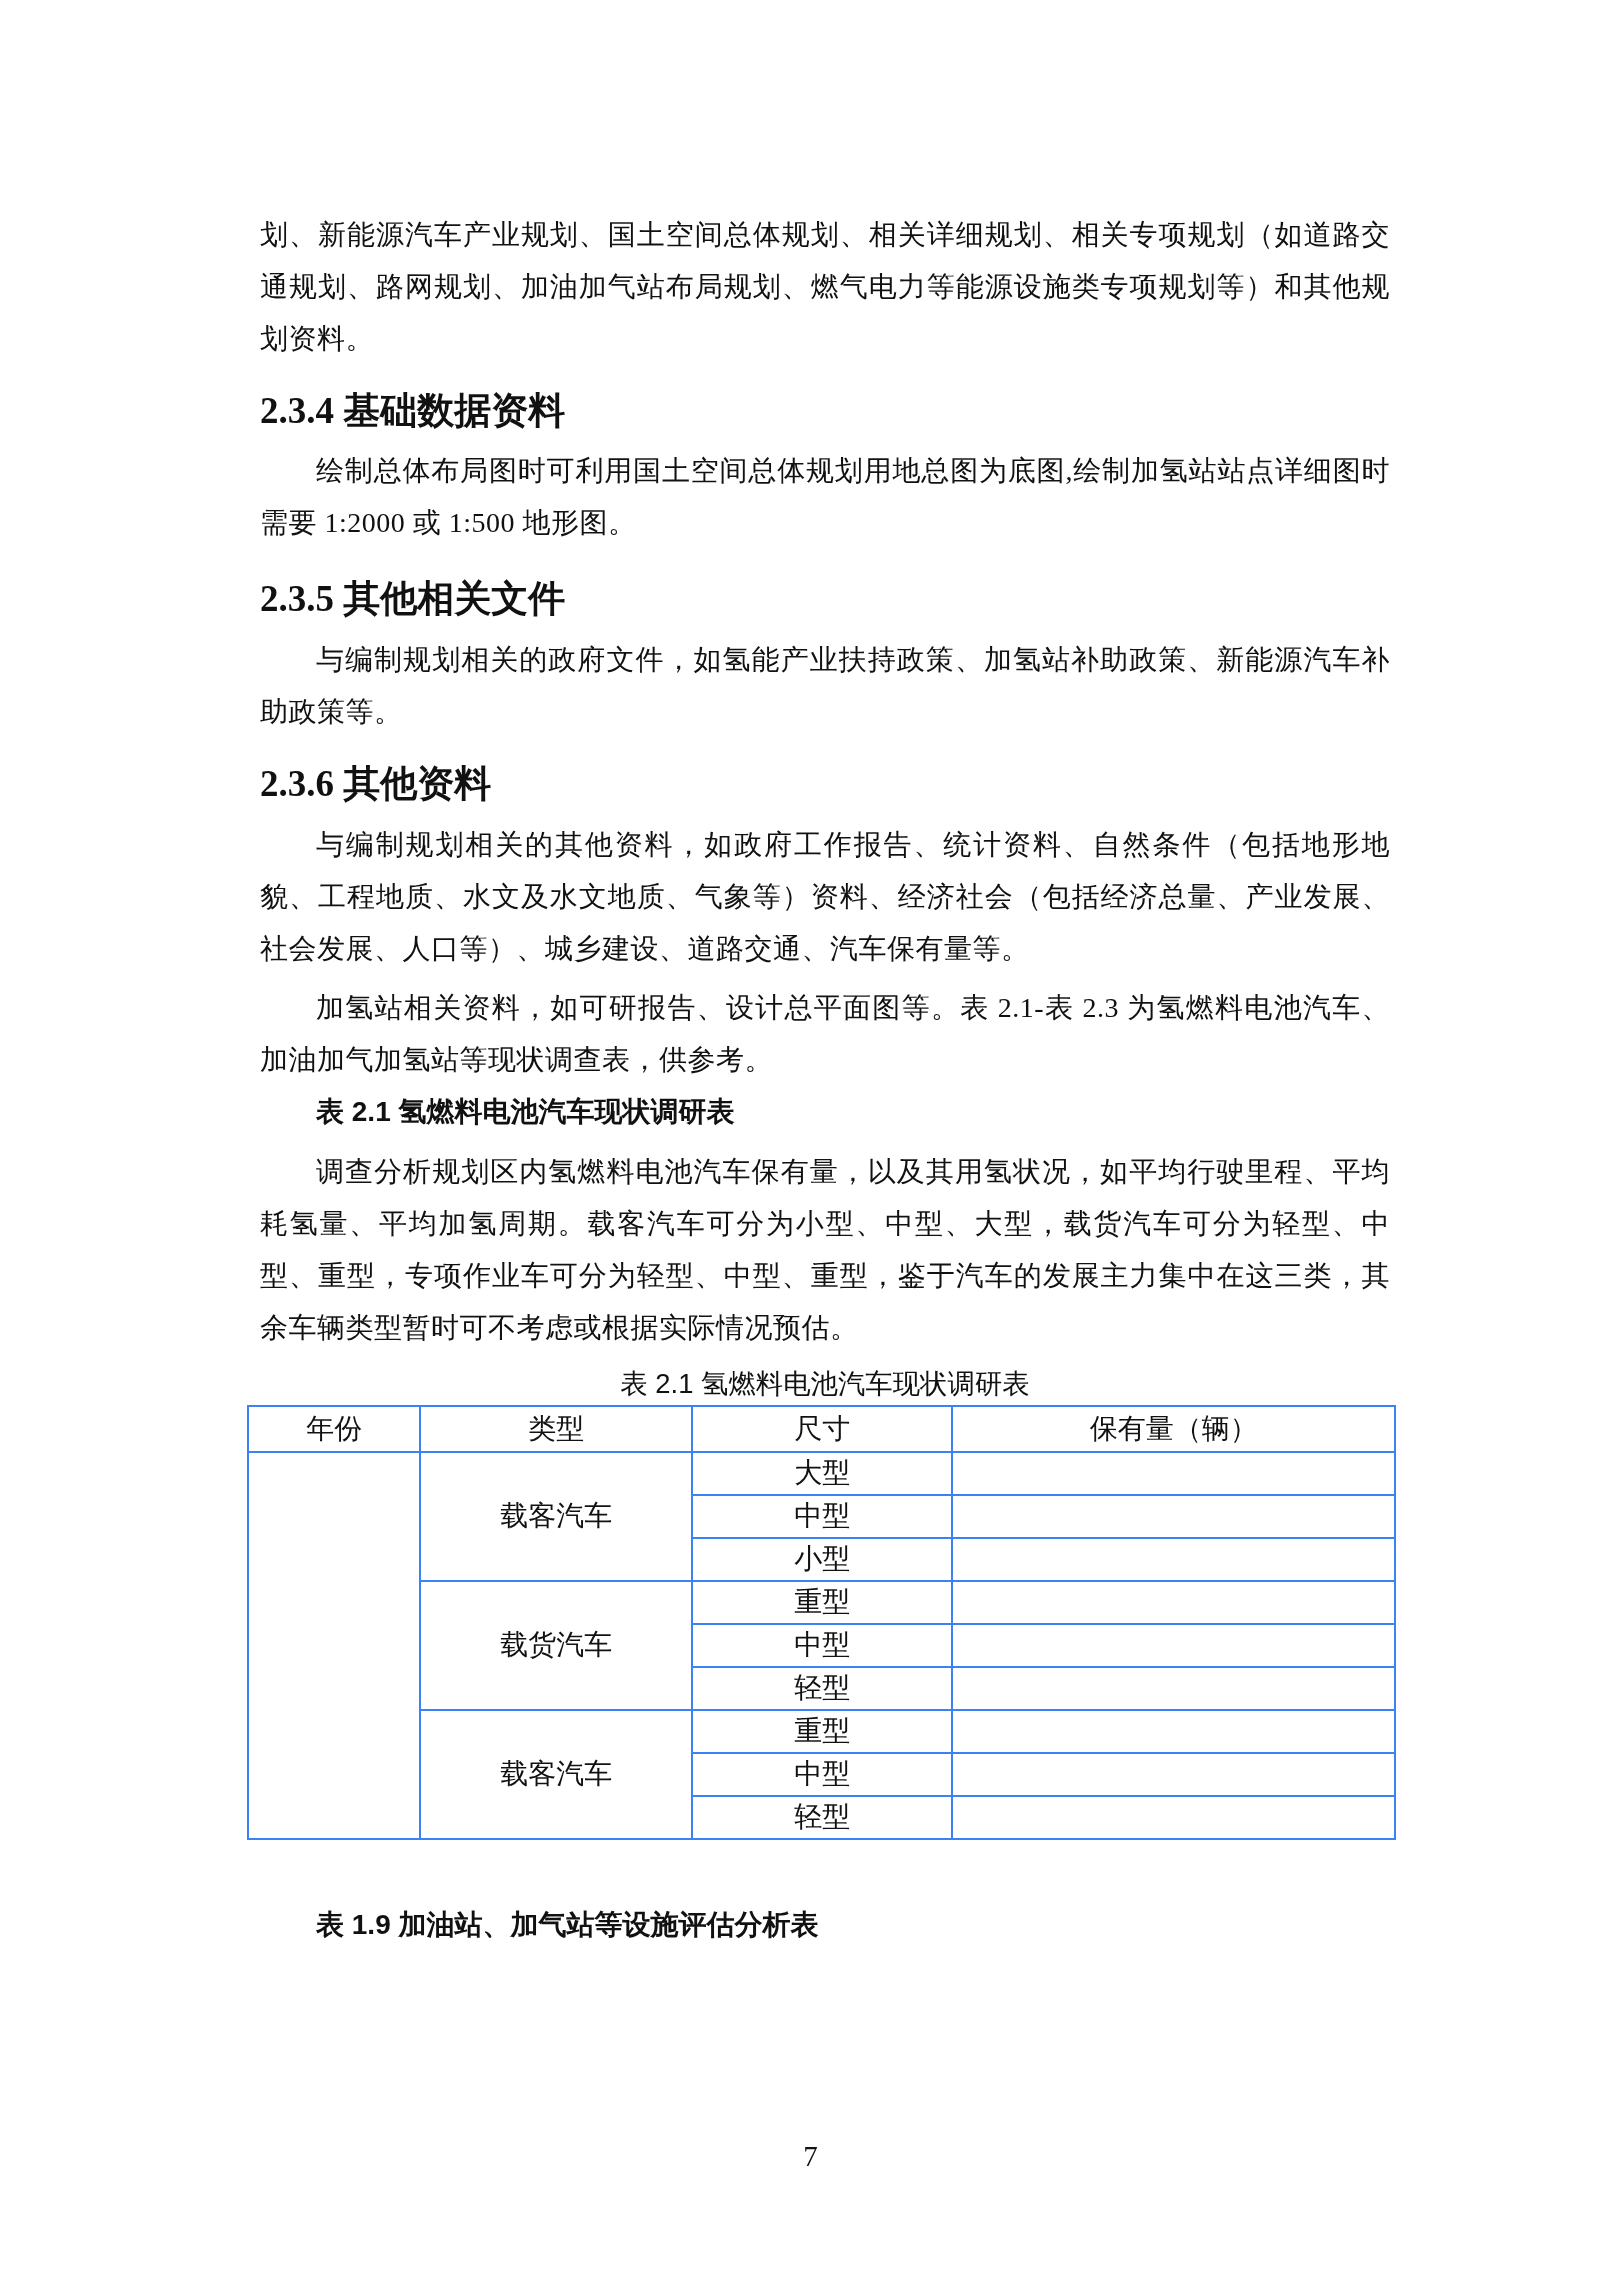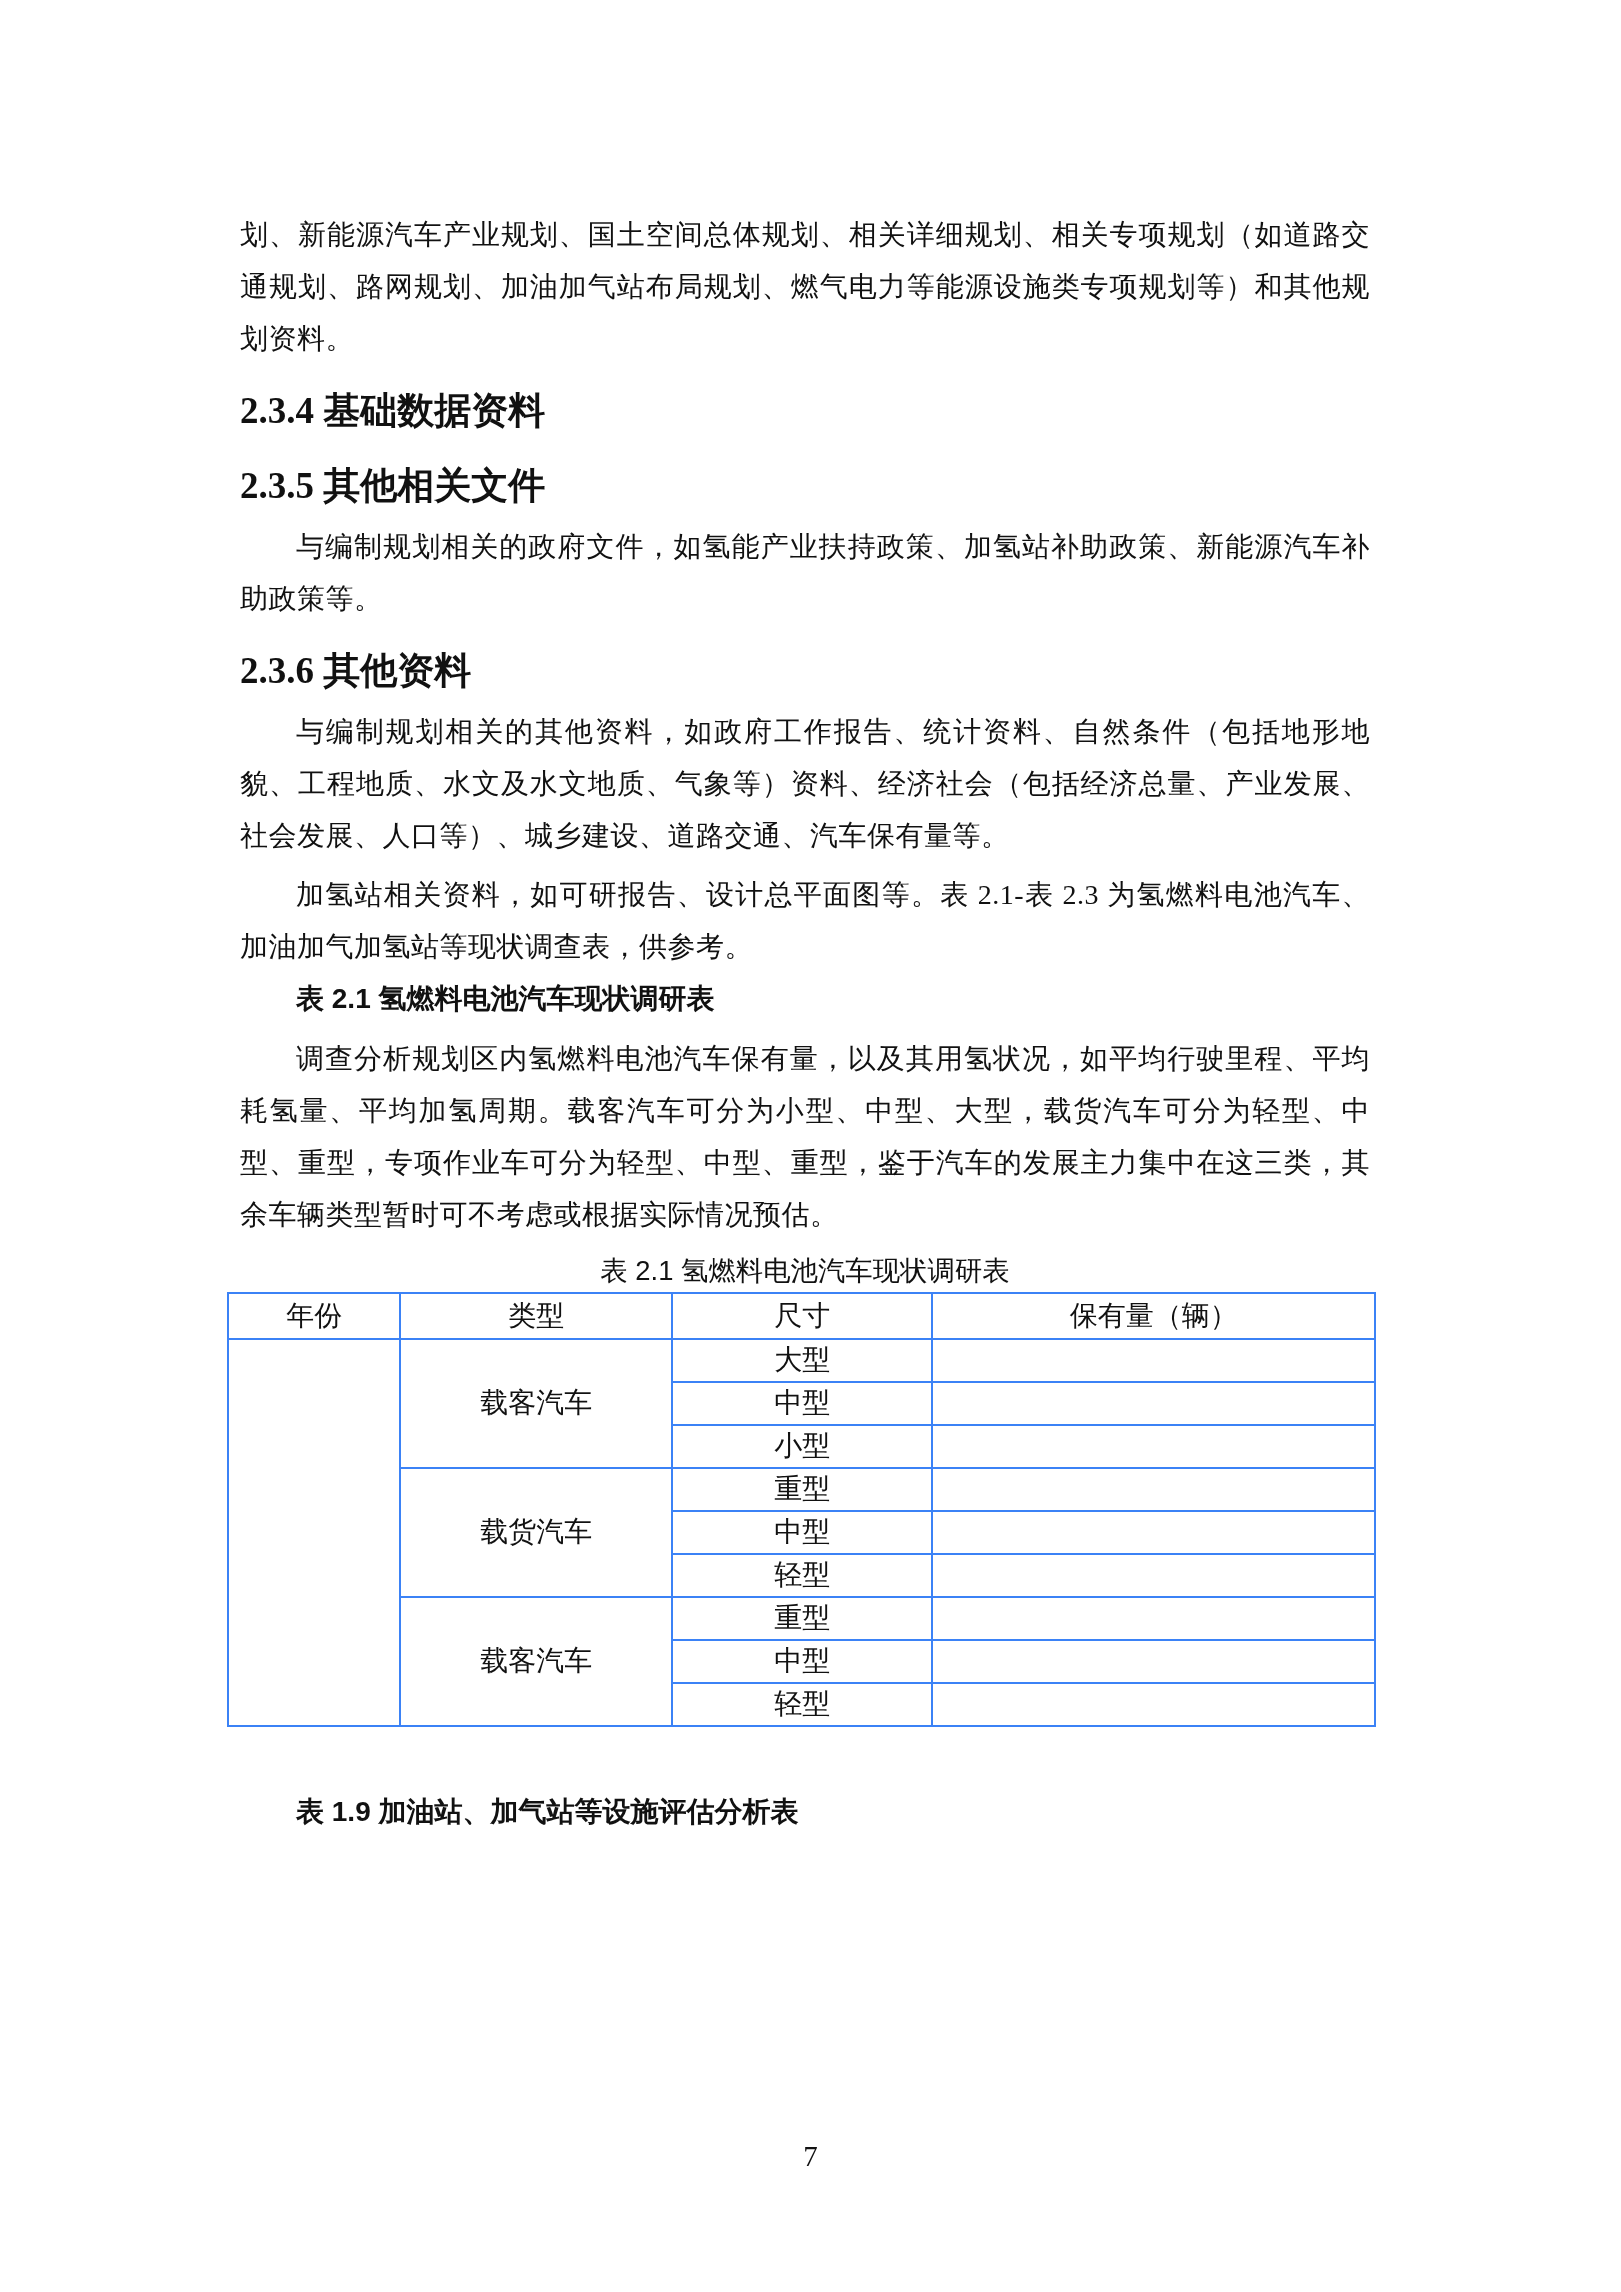--- a/index.html
+++ b/index.html
@@ -12,21 +12,21 @@
     width: 1621px;
     height: 2293px;
     background: #ffffff;
     color: #111111;
     font-family: "Liberation Serif", "DejaVu Serif", serif;
     overflow: hidden;
   }
   .content {
     position: absolute;
     top: 0;
-    left: 240px;
+    left: 260px;
     width: 1130px;
     padding-top: 209px;
   }
   .para {
     margin: 0;
     font-size: 28px;
     line-height: 52px;
     text-align: justify;
     text-indent: 2em;
     letter-spacing: 0.5px;
@@ -96,20 +96,21 @@
 </style>
 </head>
 <body>
 
 <div class="page">
   <div class="content">
 
     <p class="para no-indent">划、新能源汽车产业规划、国土空间总体规划、相关详细规划、相关专项规划（如道路交通规划、路网规划、加油加气站布局规划、燃气电力等能源设施类专项规划等）和其他规划资料。</p>
 
     <h3 class="heading h234">2.3.4 基础数据资料</h3>
+    <p class="para p-s234-2">绘制总体布局图时可利用国土空间总体规划用地总图为底图,绘制加氢站站点详细图时需要 1:2000 或 1:500 地形图。</p>
 
     <h3 class="heading h235">2.3.5 其他相关文件</h3>
     <p class="para p-s235-1">与编制规划相关的政府文件，如氢能产业扶持政策、加氢站补助政策、新能源汽车补助政策等。</p>
 
     <h3 class="heading h236">2.3.6 其他资料</h3>
     <p class="para p-s236-1">与编制规划相关的其他资料，如政府工作报告、统计资料、自然条件（包括地形地貌、工程地质、水文及水文地质、气象等）资料、经济社会（包括经济总量、产业发展、社会发展、人口等）、城乡建设、道路交通、汽车保有量等。</p>
     <p class="para p-s236-2">加氢站相关资料，如可研报告、设计总平面图等。表 2.1-表 2.3 为氢燃料电池汽车、加油加气加氢站等现状调查表，供参考。</p>
 
     <p class="caption-bold">表 2.1 氢燃料电池汽车现状调研表</p>
     <p class="para p-s236-3">调查分析规划区内氢燃料电池汽车保有量，以及其用氢状况，如平均行驶里程、平均耗氢量、平均加氢周期。载客汽车可分为小型、中型、大型，载货汽车可分为轻型、中型、重型，专项作业车可分为轻型、中型、重型，鉴于汽车的发展主力集中在这三类，其余车辆类型暂时可不考虑或根据实际情况预估。</p>

